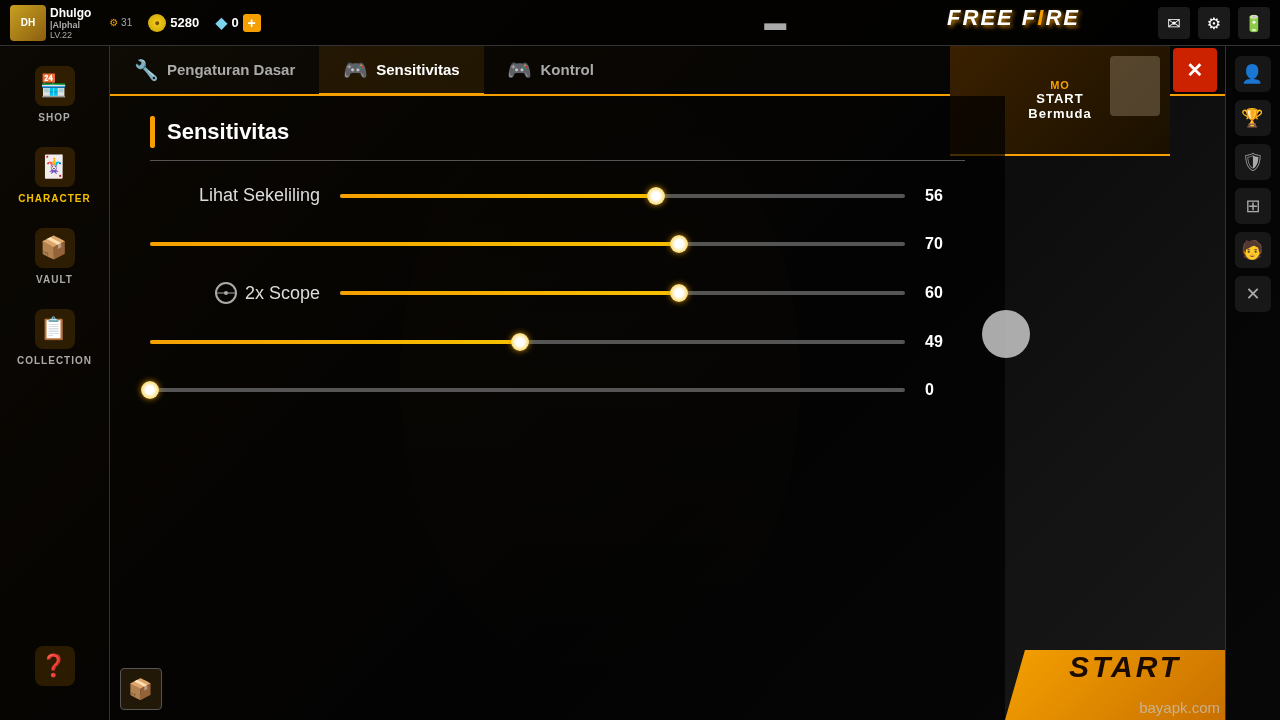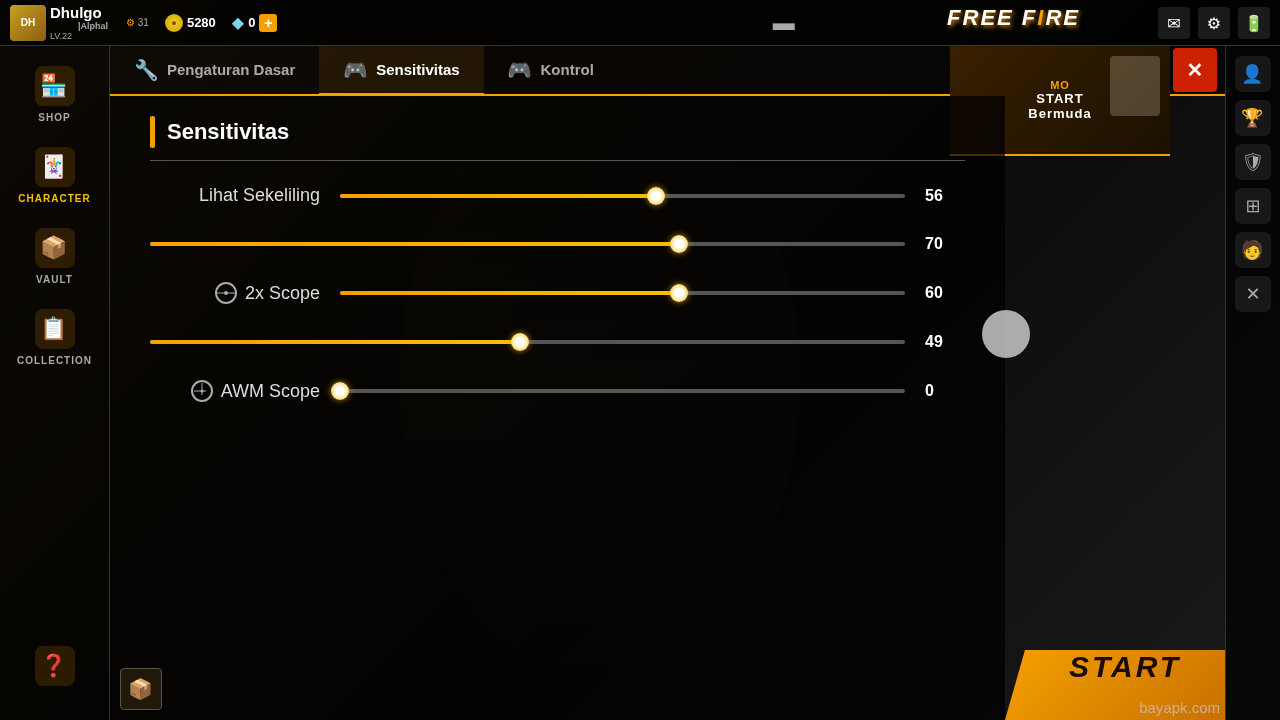--- a/index.html
+++ b/index.html
@@ -54,21 +54,21 @@
       align-items: center;
       justify-content: center;
       font-size: 10px;
       color: white;
       font-weight: bold;
       margin-right: 4px;
     }
 
     .topbar-name {
       color: white;
-      font-size: 15px;
+      font-size: 12px;
       font-weight: bold;
       margin-right: 2px;
     }
     .topbar-level {
       color: #aaa;
       font-size: 9px;
       margin-right: 16px;
     }
 
     .topbar-coin {
@@ -467,21 +467,21 @@
 
 <div class="bg"></div>
 <div class="char-bg"></div>
 
 <div class="topbar">
   <div class="topbar-avatar">
     <span>DH</span>
   </div>
   <div style="display:flex;flex-direction:column;margin-right:16px;">
     <span class="topbar-name">Dhulgo</span>
-    <span class="topbar-name" style="font-size:9px;color:#aaa;margin-left:28px;">|Alphal</span>
+    <span class="topbar-name" style="font-size:9px;color:#aaa;">|Alphal</span>
     <span class="topbar-level">LV.22</span>
   </div>
   <div style="color:#aaa;font-size:10px;margin-right:16px;">
     <span style="color:#f5a000;">⚙</span>
     <span>31</span>
   </div>
   <div class="topbar-coin">
     <div class="coin-icon">●</div>
     <span class="coin-amount">5280</span>
   </div>
@@ -615,28 +615,20 @@
         <div class="slider-row">
     <div class="slider-container">
       <div class="slider-track">
         <div class="slider-fill" style="width:49%;"></div>
         <div class="slider-thumb" style="left:49%;"></div>
       </div>
     </div>
     <div class="slider-value">49</div>
   </div>
         <div class="slider-row">
-    <div class="slider-label">
-      <div class="slider-icon" style="border:2px solid #aaa;border-radius:50%;position:relative;">
-      <div style="position:absolute;top:1px;left:50%;width:1px;height:12px;background:#aaa;transform:translateX(-50%);"></div>
-      <div style="position:absolute;top:50%;left:1px;width:12px;height:1px;background:#aaa;transform:translateY(-50%);"></div>
-      <div style="width:3px;height:3px;background:#aaa;border-radius:50%;position:absolute;top:50%;left:50%;transform:translate(-50%,-50%);"></div>
-    </div>
-      <span>AWM Scope</span>
-    </div>
     <div class="slider-container">
       <div class="slider-track">
         <div class="slider-fill" style="width:0%;"></div>
         <div class="slider-thumb" style="left:0%;"></div>
       </div>
     </div>
     <div class="slider-value">0</div>
   </div>
       </div>
   </div>

